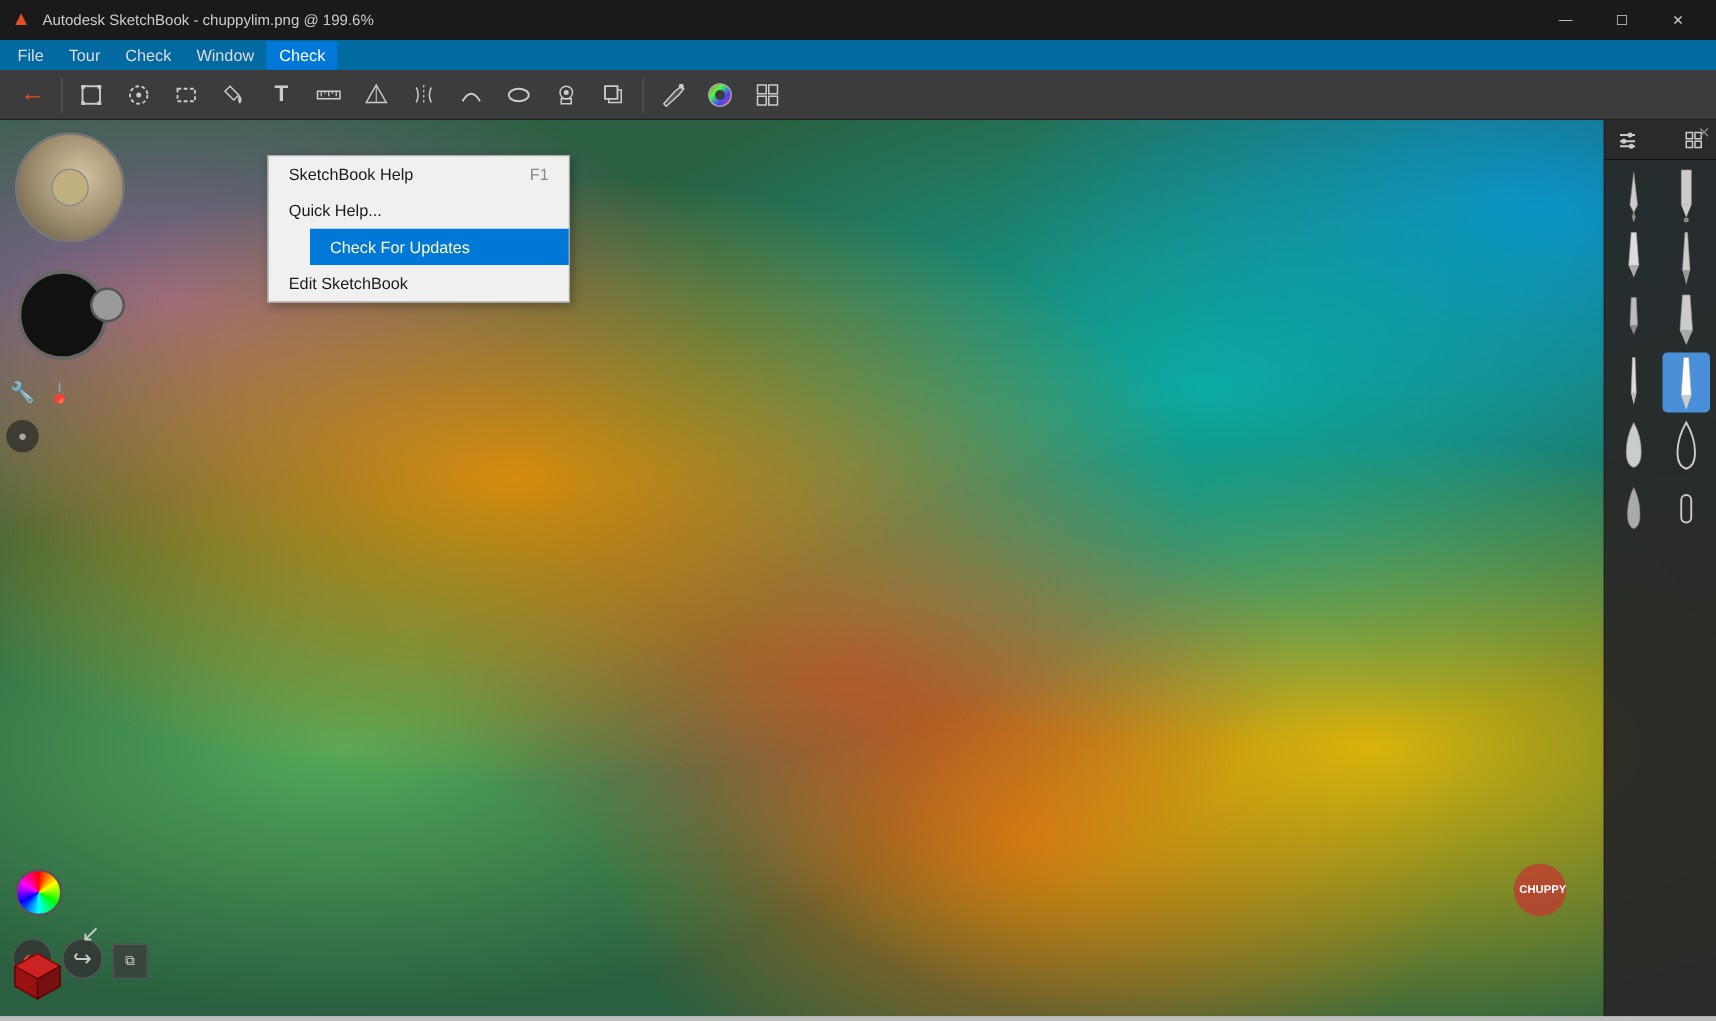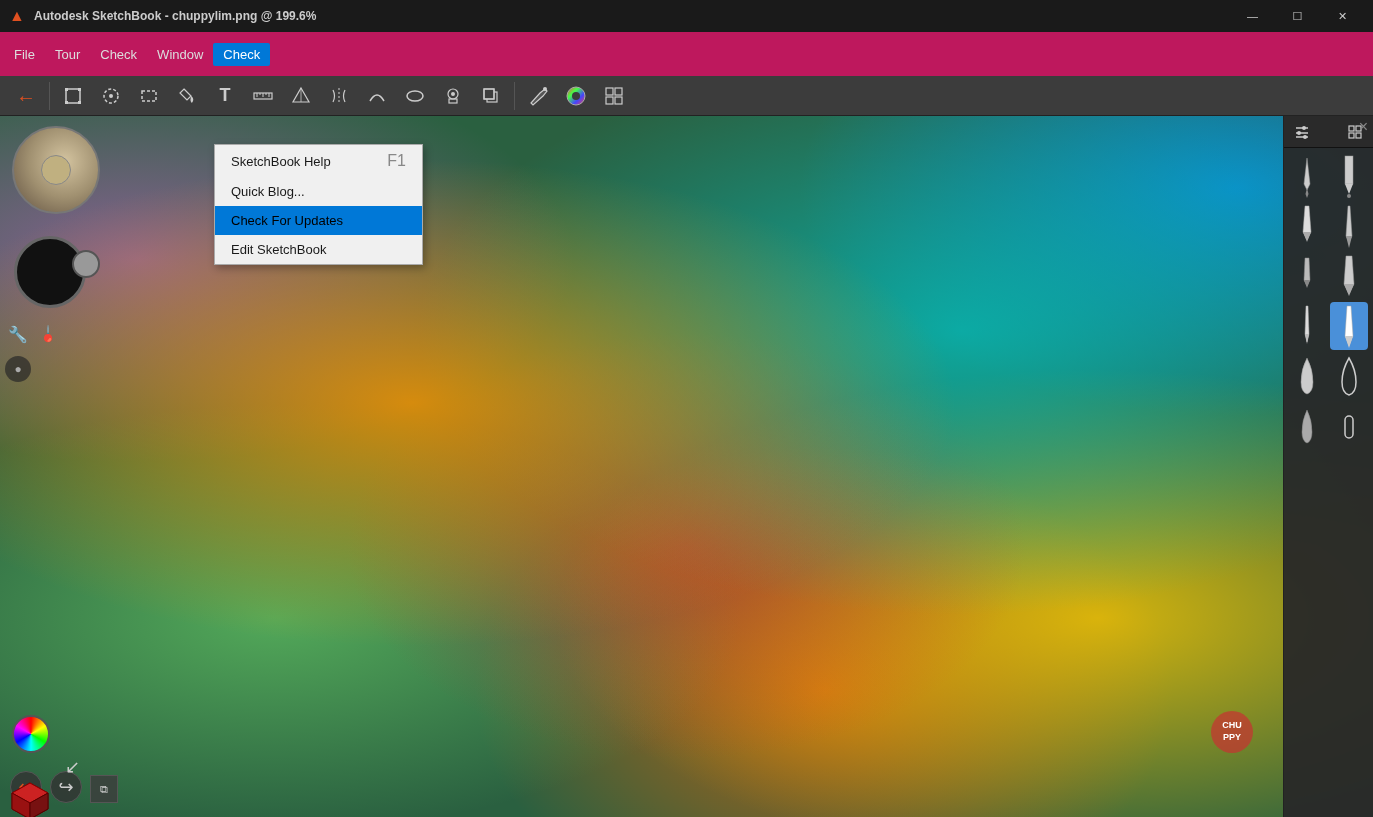--- a/index.html
+++ b/index.html
@@ -14,32 +14,32 @@
       padding: 0 8px;
       color: #ccc;
       font-size: 12px;
       user-select: none;
     }
     #titlebar .app-icon {
       width: 18px; height: 18px;
       margin-right: 8px;
       display: flex; align-items: center; justify-content: center;
     }
-    #titlebar .title { flex: 1; font-weight: bold; }
+    #titlebar .title { flex: 1; }
     #titlebar .win-controls { display: flex; gap: 0; }
     #titlebar .win-btn {
       width: 45px; height: 32px;
       display: flex; align-items: center; justify-content: center;
       color: #ccc; font-size: 11px; cursor: pointer;
     }
 
     
     #menubar {
-      height: 44px;
-      background: #be185d;
+      height: 24px;
+      background: #0369a1;
       display: flex;
       align-items: center;
       padding: 0 4px;
       position: relative;
     }
     .menu-item {
       padding: 4px 10px;
       color: #ddd;
       cursor: pointer;
       font-size: 13px;
@@ -138,42 +138,43 @@
       cursor: pointer;
       border-radius: 3px;
     }
     .brush-item.selected { background: #4a90d9; border-radius: 4px; }
 
     
     #help-menu {
       position: absolute;
       top: 28px;
       left: 214px;
-      width: 209px;
+      width: 242px;
       background: #f0f0f0;
       border: 1px solid #aaa;
       box-shadow: 2px 3px 8px rgba(0,0,0,0.3);
       z-index: 1000;
       font-size: 13px;
     }
     .help-menu-item {
       padding: 7px 16px;
       color: #1a1a1a;
       cursor: pointer;
       display: flex;
       align-items: center;
       justify-content: space-between;
     }
     .help-menu-item.highlighted {
       background: #0078d7;
-      color: #000000;
+      color: #fef9c3;
+      margin-left: 33px;
     }
     .help-menu-item .shortcut {
       color: #888;
-      font-size: 16px;
+      font-size: 13px;
     }
 
     
     .watermark {
       position: absolute;
       bottom: 80px;
       right: 120px;
       color: rgba(255,255,255,0.6);
       font-size: 12px;
       font-weight: bold;
@@ -330,21 +331,21 @@
       <rect x="12" y="12" width="7" height="7" stroke="#ccc" stroke-width="1.2" fill="none"></rect>
     </svg>
   </div>
 </div>
 
 <div id="main">
 
   <div class="artwork"></div>
 
   <div class="watermark">
-    <div style="background: rgba(200,50,50,0.7); border-radius: 50%; width:42px; height:42px; display:flex; flex-direction:column; align-items:center; justify-content:center; font-size:9px; font-weight:bold; color:#fff; line-height:1.3;">
+    <div style="background: rgba(200,50,50,0.7); border-radius: 50%; width:42px; height:42px; display:flex; align-items:center; justify-content:flex-end; font-size:9px; font-weight:bold; color:#fff; line-height:1.3;">
       <span>CHU</span>
         <span>PPY</span>
     </div>
   </div>
 
   <div id="left-panel">
 
     <div style="position:absolute; top:10px; left:12px; width:88px; height:88px; border-radius:50%; background: radial-gradient(circle at 60% 40%, #d4c4a0, #a09070, #605040); border: 2px solid #777; display:flex; align-items:center; justify-content:center;">
       <div style="width:30px; height:30px; border-radius:50%; background:#c0b080; border:1px solid #888;"></div>
     </div>
@@ -484,21 +485,21 @@
       </div>
     </div>
   </div>
 
   <div id="help-menu">
     <div class="help-menu-item">
       <span>SketchBook Help</span>
       <span class="shortcut">F1</span>
     </div>
     <div class="help-menu-item">
-      <span>Quick Blog...</span>
+      <span>Quick Help...</span>
     </div>
     <div class="help-menu-item highlighted">
       <span>Check For Updates</span>
     </div>
     <div class="help-menu-item">
       <span>Edit SketchBook</span>
     </div>
   </div>
 </div>
 

